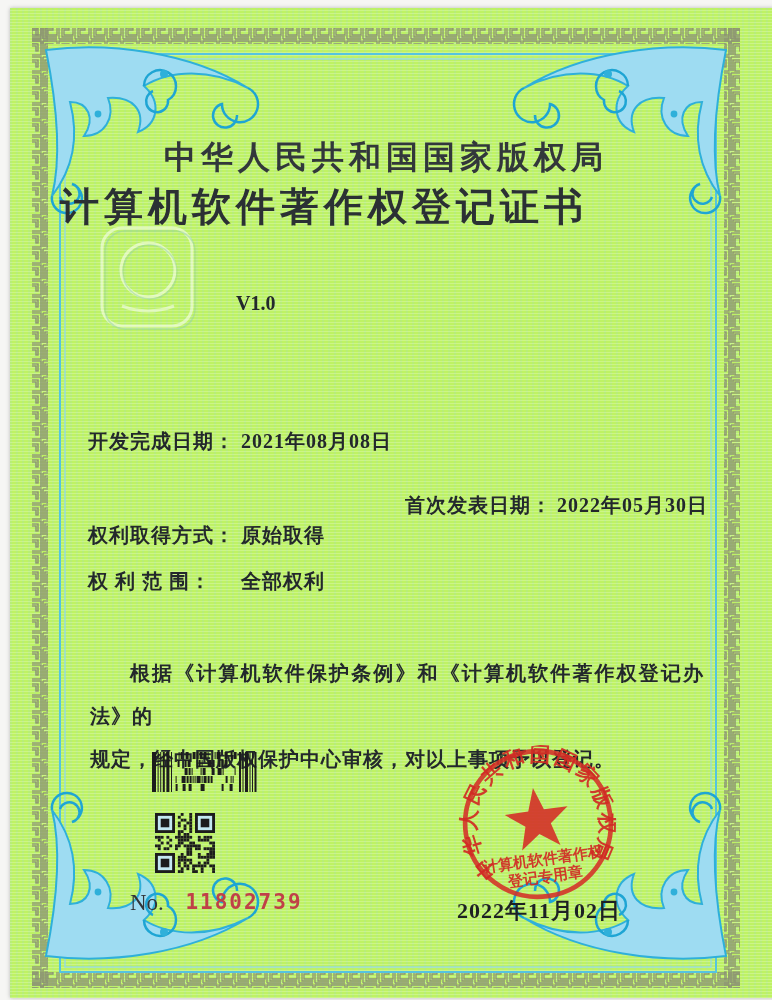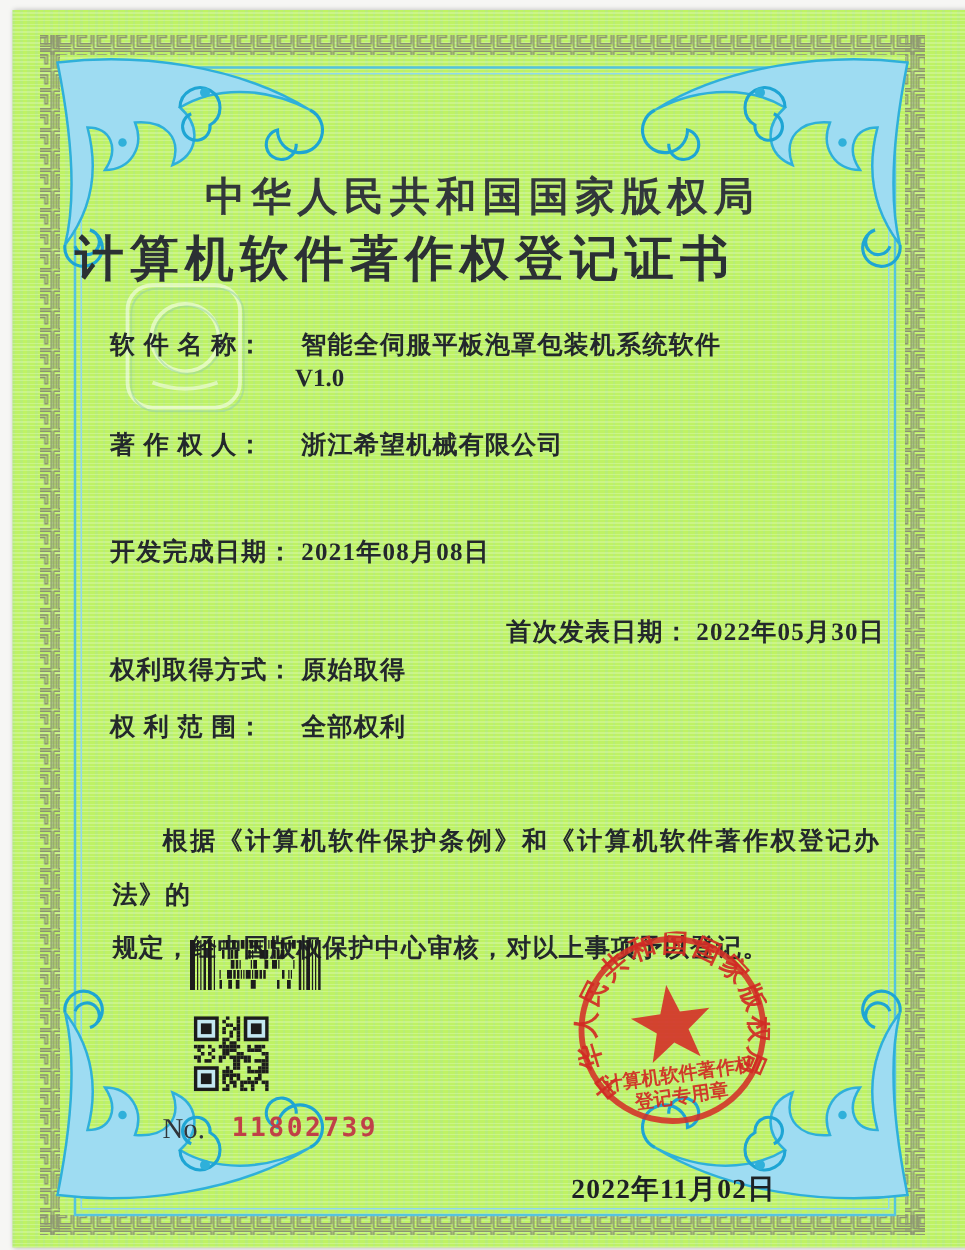--- a/index.html
+++ b/index.html
@@ -61,21 +61,21 @@
 
   .no-line{position:absolute;left:120px;top:882px;font-size:23px;color:#30353a;}
   .no-line .no-val{
     color:#c04048;font-family:"DejaVu Sans Mono",monospace;
     font-size:21px;letter-spacing:2px;font-weight:bold;vertical-align:1px;margin-top:16px;
   }
 
   .seal{position:absolute;left:450px;top:738px;width:156px;height:156px;transform:rotate(-8deg);}
   .seal-date{
     position:absolute;left:444px;top:888px;width:170px;text-align:center;
-    font-size:22px;font-weight:bold;letter-spacing:1px;color:#1d2124;margin-top:40px;
+    font-size:22px;font-weight:bold;letter-spacing:1px;color:#1d2124;
   }
 </style>
 </head>
 <body>
 
 <div class="paper">
 
   <svg class="deco" viewBox="0 0 752 990">
     <defs>
       <pattern id="mea" width="16" height="16" patternUnits="userSpaceOnUse">
@@ -114,30 +114,22 @@
       <rect x="95" y="223" width="90" height="98" rx="20" fill="none" stroke="rgba(120,185,205,0.55)" stroke-width="1.6"></rect>
       <circle cx="138" cy="262" r="27" fill="none" stroke="rgba(255,255,255,0.95)" stroke-width="3"></circle>
       <circle cx="140" cy="264" r="27" fill="none" stroke="rgba(120,185,205,0.5)" stroke-width="1.5"></circle>
       <path d="M112,298 q26,10 52,0" fill="none" stroke="rgba(255,255,255,0.9)" stroke-width="3"></path>
     </g>
   </svg>
 
   <div class="txt issuer">中华人民共和国国家版权局</div>
   <div class="txt cert-title">计算机软件著作权登记证书</div>
 
-  <div class="row r0">
-    <span class="lbl">软 件 名 称：</span>
-    <span class="val">智能全伺服平板泡罩包装机系统软件</span>
-  </div>
   <div class="r0b">V1.0</div>
 
-  <div class="row r1">
-    <span class="lbl">著 作 权 人：</span>
-    <span class="val">浙江希望机械有限公司</span>
-  </div>
   <div class="row r2">
     <span class="lbl">开发完成日期：</span>
     <span class="val">2021年08月08日</span>
   </div>
   <div class="row r3">
     <span class="lbl">首次发表日期：</span>
     <span class="val">2022年05月30日</span>
   </div>
   <div class="row r5">
     <span class="lbl">权 利 范 围：</span>

